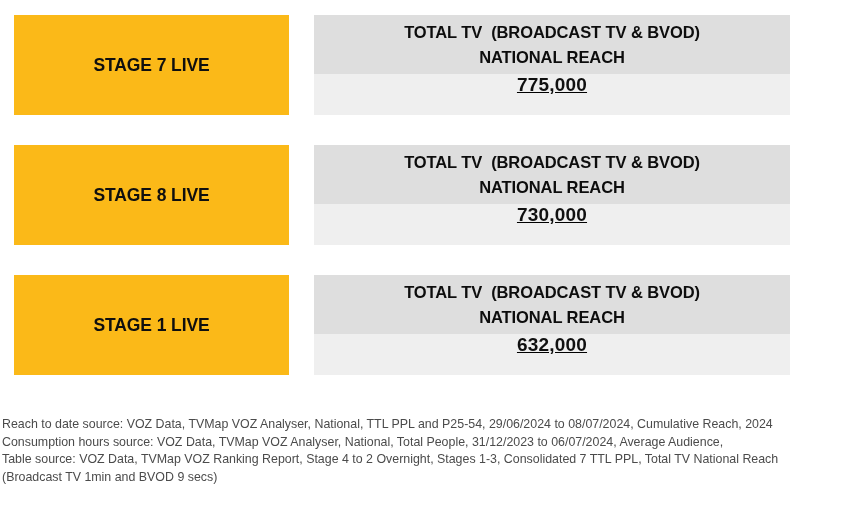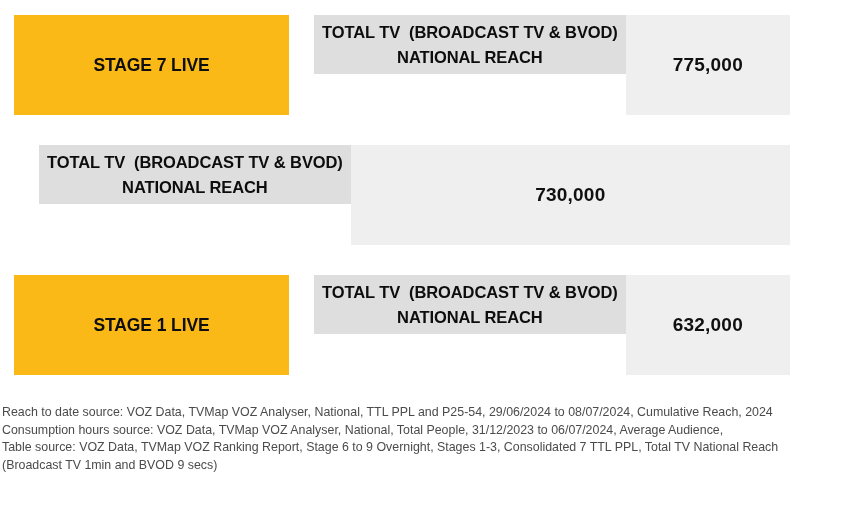--- a/index.html
+++ b/index.html
@@ -52,21 +52,21 @@
     font-weight: bold;
     color: #0f0f0f;
     letter-spacing: -0.1px;
     white-space: nowrap;
   }
 
   
   .metric-panel {
     flex: 1 1 auto;
     display: flex;
-    flex-direction: row;
+    flex-direction: column;
     margin-left: 25px;
   }
 
   .metric-header {
     height: 59px;
     min-height: 59px;
     background: #dedede;
     display: flex;
     flex-direction: column;
     align-items: center;
@@ -81,35 +81,35 @@
     line-height: 25px;
     white-space: pre;
     text-align: center;
     letter-spacing: -0.1px;
   }
 
   .metric-value-box {
     flex: 1 1 auto;
     background: #efefef;
     display: flex;
-    align-items: center;
     justify-content: center;
+    text-decoration: underline;
   }
   .metric-value {
     font-size: 19px;
     font-weight: bold;
     color: #101010;
     letter-spacing: 0.2px;
   }
 
   
   #footnotes {
     position: absolute;
     left: 2px;
-    top: 404px;
+    top: 416px;
     width: 858px;
   }
   .footnote-line {
     font-size: 12.4px;
     line-height: 17.6px;
     color: #4b4b4b;
     white-space: pre;
     font-family: "Liberation Sans", sans-serif;
   }
 </style>
@@ -127,20 +127,23 @@
         <span class="metric-header-line">TOTAL TV  (BROADCAST TV &amp; BVOD)</span>
         <span class="metric-header-line">NATIONAL REACH</span>
       </div>
       <div class="metric-value-box">
         <span class="metric-value">775,000</span>
       </div>
     </div>
   </div>
 
   <div class="stage-card" data-row="1">
+    <div class="stage-badge">
+      <span class="stage-badge-label">STAGE 8 LIVE</span>
+    </div>
     <div class="metric-panel">
       <div class="metric-header">
         <span class="metric-header-line">TOTAL TV  (BROADCAST TV &amp; BVOD)</span>
         <span class="metric-header-line">NATIONAL REACH</span>
       </div>
       <div class="metric-value-box">
         <span class="metric-value">730,000</span>
       </div>
     </div>
   </div>
@@ -158,15 +161,15 @@
         <span class="metric-value">632,000</span>
       </div>
     </div>
   </div>
 
 </div>
 
 <div id="footnotes">
   <div class="footnote-line">Reach to date source: VOZ Data, TVMap VOZ Analyser, National, TTL PPL and P25-54, 29/06/2024 to 08/07/2024, Cumulative Reach, 2024</div>
   <div class="footnote-line">Consumption hours source: VOZ Data, TVMap VOZ Analyser, National, Total People, 31/12/2023 to 06/07/2024, Average Audience,</div>
-  <div class="footnote-line">Table source: VOZ Data, TVMap VOZ Ranking Report, Stage 6 to 9 Overnight, Stages 1-3, Consolidated 7 TTL PPL, Total TV National Reach</div>
+  <div class="footnote-line">Table source: VOZ Data, TVMap VOZ Ranking Report, Stage 4 to 2 Overnight, Stages 1-3, Consolidated 7 TTL PPL, Total TV National Reach</div>
   <div class="footnote-line">(Broadcast TV 1min and BVOD 9 secs)</div>
 </div>
 
 </body></html>

